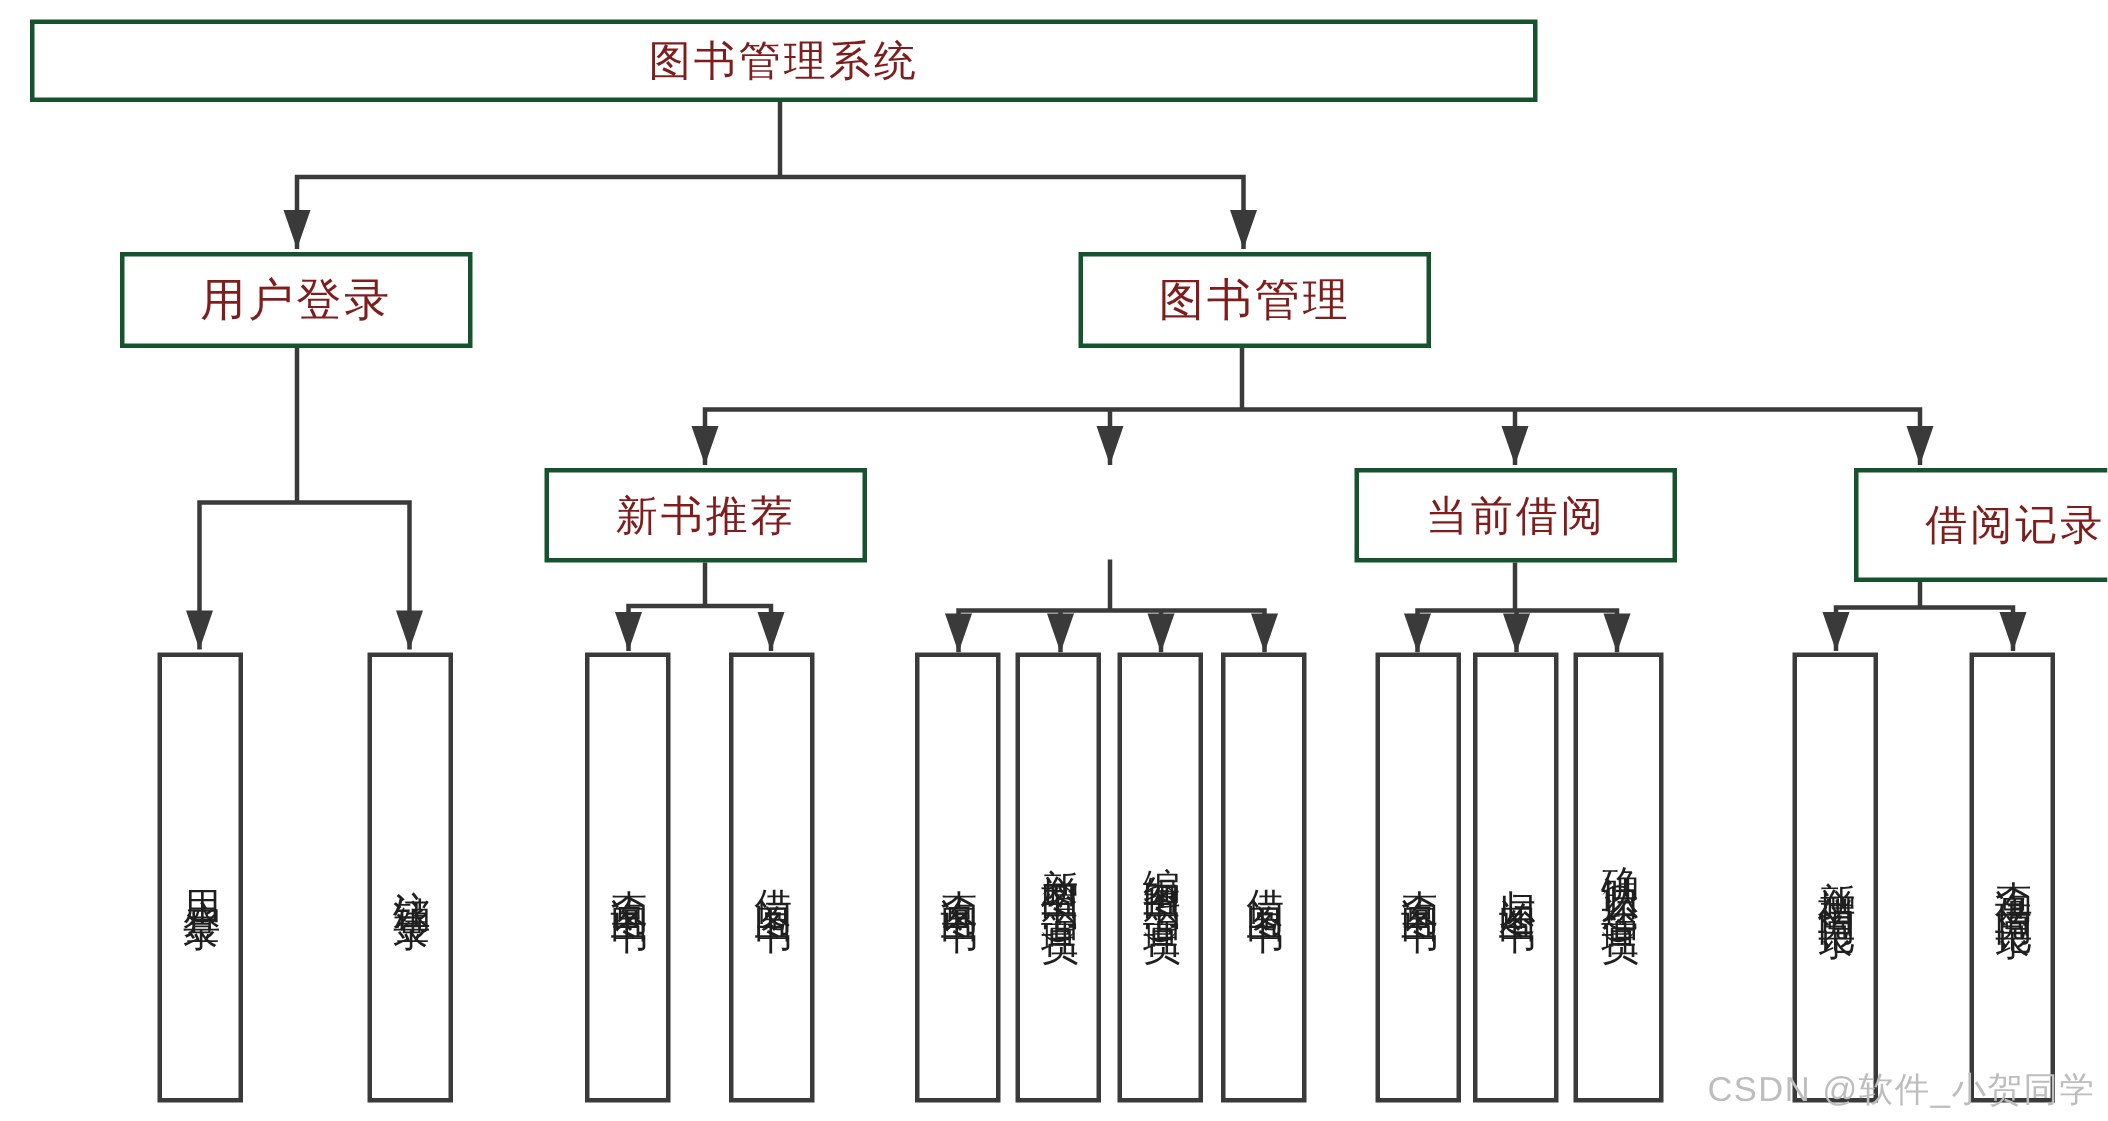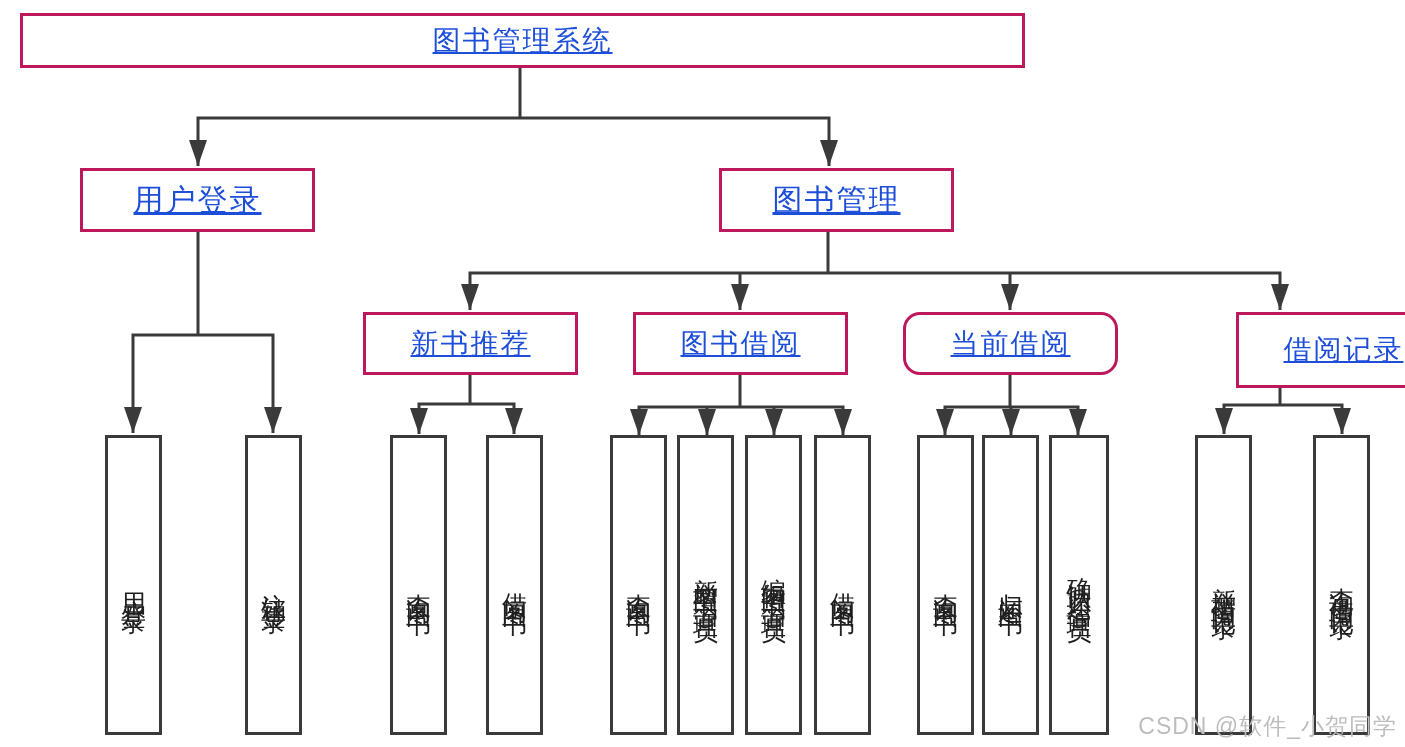--- a/index.html
+++ b/index.html
@@ -15,30 +15,29 @@
   #connectors {
     position: absolute;
     left: 0; top: 0;
     width: 1405px; height: 747px;
     z-index: 1;
   }
   .node {
     position: absolute;
     box-sizing: border-box;
     background: #ffffff;
-    border: 3px solid #be185d;
+    border: 3px solid #14532d;
     display: flex;
     align-items: center;
     justify-content: center;
     font-size: 28px;
     letter-spacing: 2px;
-    color: #1d4ed8;
+    color: #7f1d1d;
     z-index: 2;
     white-space: nowrap;
-    text-decoration: underline;
   }
   .lv2 { font-size: 30px; }
   .leaf {
     position: absolute;
     box-sizing: border-box;
     background: #ffffff;
     border: 3px solid #3a3a3a;
     width: 57px;
     height: 300px;
     top: 435px;
@@ -131,22 +130,21 @@
       <polygon points="1333,408 1351,408 1342,434" fill="#3a3a3a" stroke="none"></polygon>
     </g>
   </svg>
 
   <div class="node" style="left:20px; top:13px; width:1005px; height:55px;">图书管理系统</div>
 
   <div class="node lv2" style="left:80px; top:168px; width:235px; height:64px;">用户登录</div>
   <div class="node lv2" style="left:719px; top:168px; width:235px; height:64px;">图书管理</div>
 
   <div class="node" style="left:363px; top:312px; width:215px; height:63px;">新书推荐</div>
-  <div class="node" style="left:633px; top:312px; width:215px; height:63px;">图书借阅</div>
-  <div class="node" style="left:903px; top:312px; width:215px; height:63px;border-radius:17px;">当前借阅</div>
+  <div class="node" style="left:903px; top:312px; width:215px; height:63px;">当前借阅</div>
   <div class="node" style="left:1236px; top:312px; width:215px; height:76px;">借阅记录</div>
 
   <div class="leaf" style="left:105px;">
     <span>用户登录</span>
   </div>
   <div class="leaf" style="left:245px;">
     <span>注销登录</span>
   </div>
 
   <div class="leaf" style="left:390px;">

